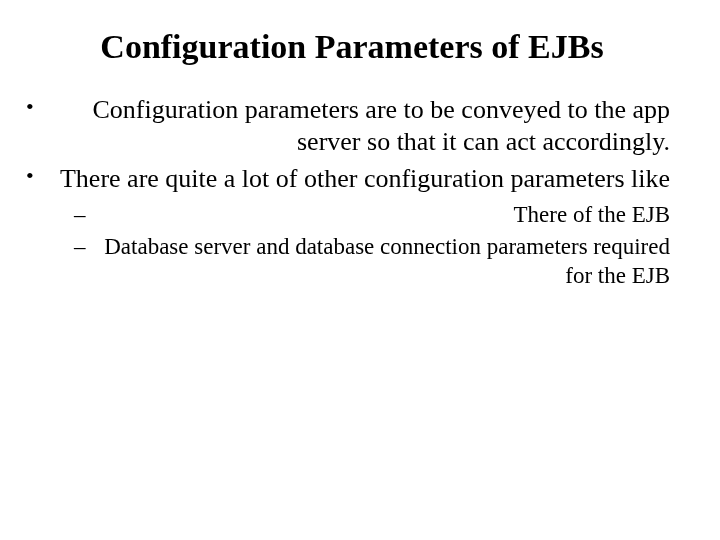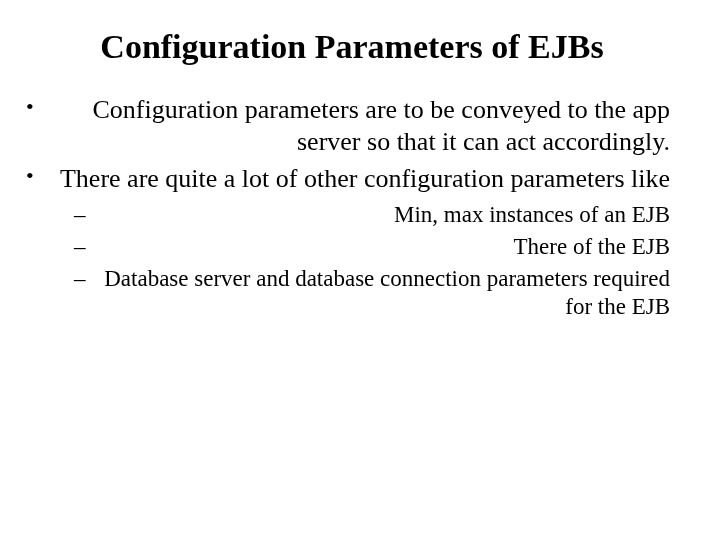--- a/index.html
+++ b/index.html
@@ -69,23 +69,20 @@
 <div class="slide">
   <div class="title">Configuration Parameters of EJBs</div>
   <ul class="level1">
     <li>
       <span>Configuration parameters are to be conveyed to the app server so that it can act accordingly.</span>
     </li>
     <li>
       <span>There are quite a lot of other configuration parameters like</span>
       <ul class="level2">
         <li>
-          <span>Min, max instances of an EJB</span>
-        </li>
-        <li>
           <span>There of the EJB</span>
         </li>
         <li>
           <span>Database server and database connection parameters  required for the EJB</span>
         </li>
       </ul>
     </li>
   </ul>
 </div>
 

